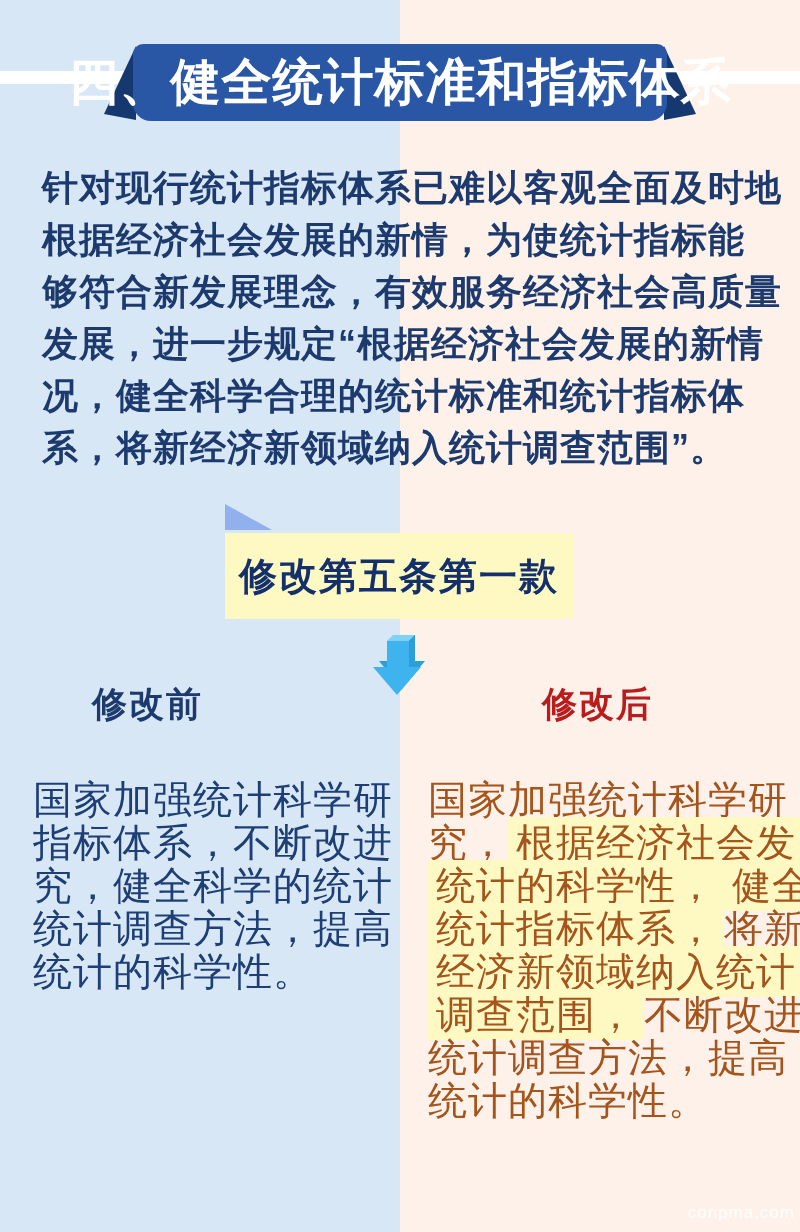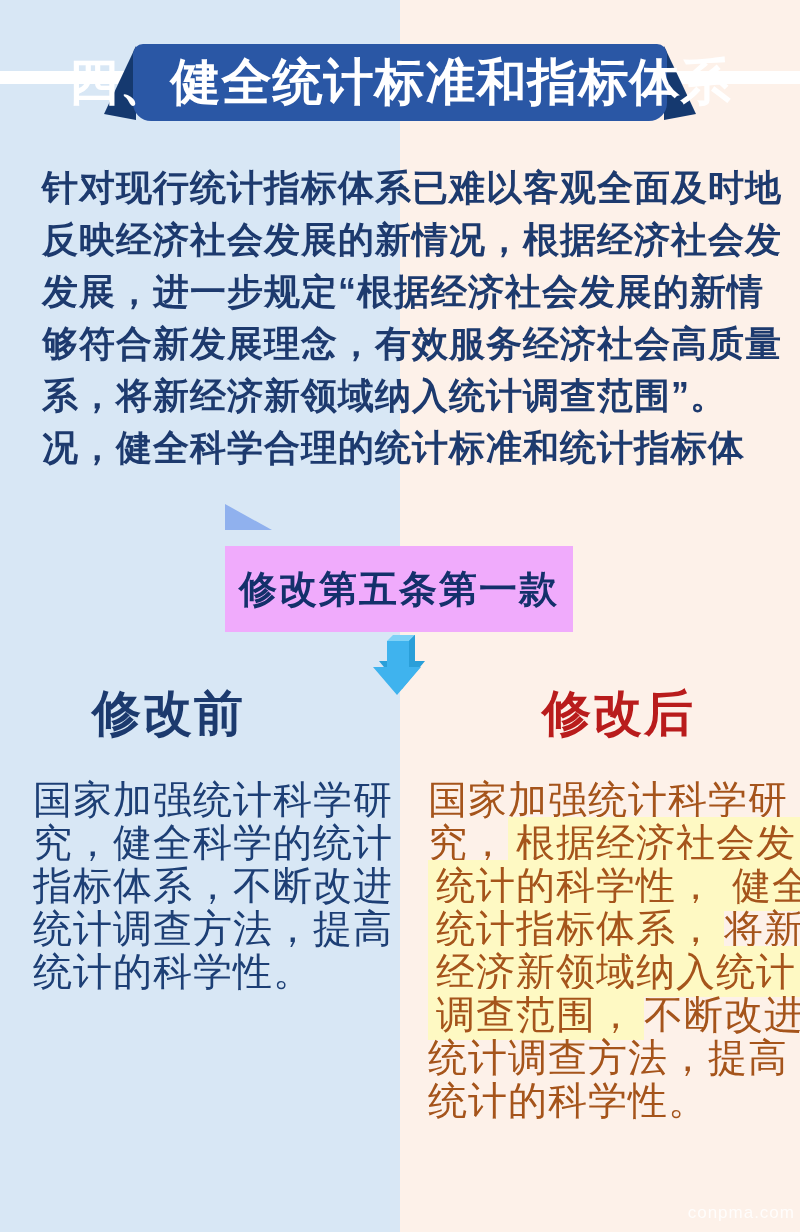--- a/index.html
+++ b/index.html
@@ -23,34 +23,34 @@
   }
   .banner-title{color:#ffffff;font-size:50px;font-weight:bold;letter-spacing:1px;white-space:nowrap;}
 
   
   .intro{position:absolute;left:30px;top:162px;width:748px;color:#1d3a6e;
          font-size:36px;font-weight:600;letter-spacing:1px;margin-left:12px;}
   .intro .line{height:52px;line-height:52px;white-space:nowrap;}
 
   
   .callout{
-    position:absolute;left:225px;top:546px;width:348px;height:86px;z-index:2;
-    background:#f0abfc;display:flex;align-items:center;justify-content:center;text-align:center;
+    position:absolute;left:225px;top:533px;width:348px;height:86px;z-index:2;
+    background:#fef9c3;display:flex;align-items:center;justify-content:center;text-align:center;
   }
   .callout-notch{
     position:absolute;left:225px;top:504px;width:47px;height:26px;z-index:2;
     background:#90b1ee;clip-path:polygon(0 0,100% 100%,0 100%);
   }
   .callout-label{color:#14306b;font-size:38px;font-weight:bold;letter-spacing:2px;white-space:nowrap;}
 
   
   .arrow-wrap{position:absolute;left:371px;top:631px;z-index:2;}
 
   
-  .col-heading{position:absolute;top:681px;font-size:49px;font-weight:bold;letter-spacing:2px;white-space:nowrap;}
+  .col-heading{position:absolute;top:681px;font-size:35px;font-weight:bold;letter-spacing:2px;white-space:nowrap;}
   .heading-before{left:92px;color:#1c3a6e;}
   .heading-after{left:542px;color:#b91c1c;}
 
   
   .col-text{position:absolute;top:778px;width:345px;font-size:39px;font-weight:500;letter-spacing:1px;}
   .col-before{left:33px;color:#1d3f75;}
   .col-after{left:428px;color:#a5541b;}
   .col-text .line{height:43px;line-height:43px;white-space:nowrap;}
   .hl{background:#fef9c3;padding:4px 8px;}
 
@@ -66,25 +66,25 @@
 
 <div class="white-stripe"></div>
 <div class="fold fold-left"></div>
 <div class="fold fold-right"></div>
 <div class="banner">
   <span class="banner-title">四、健全统计标准和指标体系</span>
 </div>
 
 <div class="intro">
     <div class="line"><span>针对现行统计指标体系已难以客观全面及时地</span></div>
-    <div class="line"><span>反映经济社会发展的新情况，根据经济社会发</span></div>
+    <div class="line"><span>根据经济社会发展的新情，为使统计指标能</span></div>
+    <div class="line"><span>够符合新发展理念，有效服务经济社会高质量</span></div>
     <div class="line"><span>发展，进一步规定“根据经济社会发展的新情</span></div>
-    <div class="line"><span>够符合新发展理念，有效服务经济社会高质量</span></div>
+    <div class="line"><span>况，健全科学合理的统计标准和统计指标体</span></div>
     <div class="line"><span>系，将新经济新领域纳入统计调查范围”。</span></div>
-    <div class="line"><span>况，健全科学合理的统计标准和统计指标体</span></div>
   </div>
 
 <div class="callout-notch"></div>
 <div class="callout">
   <span class="callout-label">修改第五条第一款</span>
 </div>
 
 <div class="arrow-wrap">
   <svg width="56" height="68" viewBox="0 0 56 68">
 
@@ -96,22 +96,22 @@
 
     <polygon points="16,10 38,10 38,36 50,36 26,64 2,36 16,36" fill="#3fb3ee"></polygon>
   </svg>
 </div>
 
 <div class="col-heading heading-before">修改前</div>
 <div class="col-heading heading-after">修改后</div>
 
 <div class="col-text col-before">
     <div class="line"><span>国家加强统计科学研</span></div>
+    <div class="line"><span>指标体系，不断改进</span></div>
     <div class="line"><span>究，健全科学的统计</span></div>
-    <div class="line"><span>指标体系，不断改进</span></div>
     <div class="line"><span>统计调查方法，提高</span></div>
     <div class="line"><span>统计的科学性。</span></div>
   </div>
 <div class="col-text col-after">
     <div class="line"><span>国家加强统计科学研</span></div>
     <div class="line"><span>究，</span><span class="hl">根据经济社会发</span></div>
     <div class="line"><span class="hl">统计的科学性，</span><span class="hl">健全科</span></div>
     <div class="line"><span class="hl">统计指标体系，</span><span>将新</span></div>
     <div class="line"><span class="hl">经济新领域纳入统计</span></div>
     <div class="line"><span class="hl">调查范围，</span><span>不断改进</span></div>

